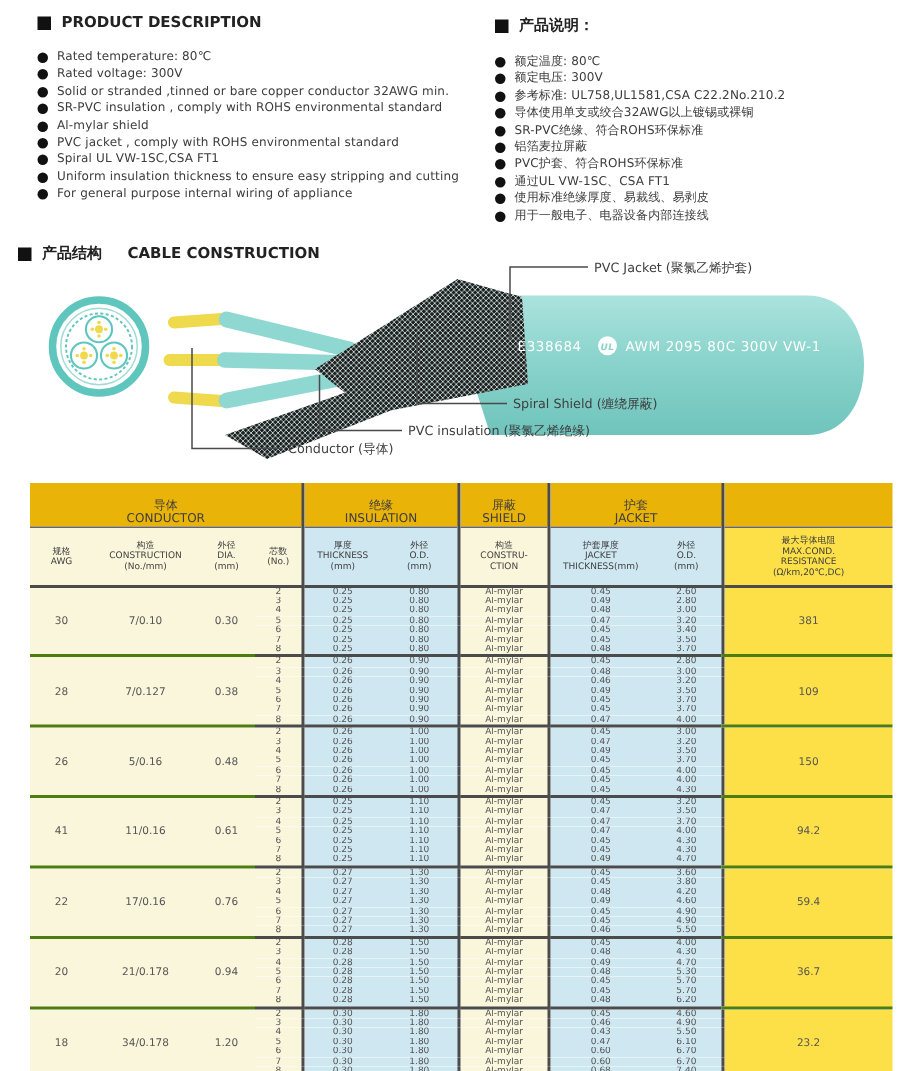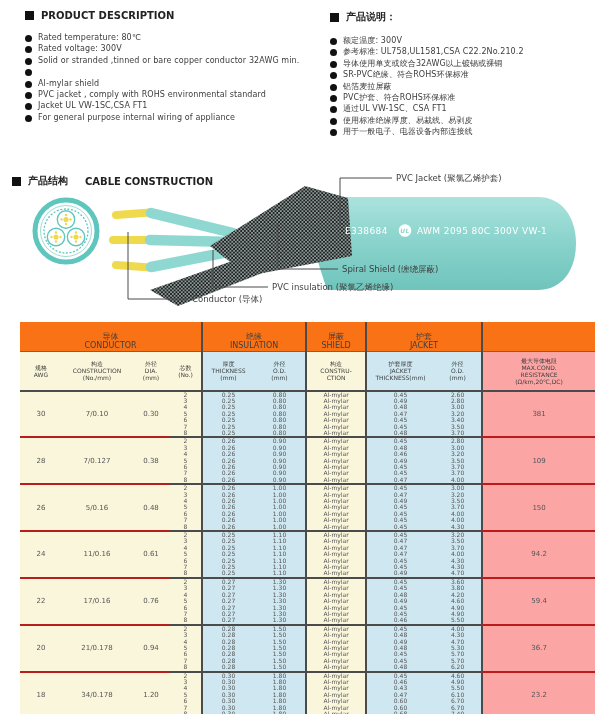--- a/index.html
+++ b/index.html
@@ -12,37 +12,37 @@
   .sec-title .en-part{margin-left:10px;}
 
   
   #desc-en{position:absolute;left:25px;top:10px;width:300px;}
   #desc-cn{position:absolute;left:330px;top:10px;width:268px;}
   .blist{margin-top:13px;}
   .bl-row{display:flex;align-items:flex-end;margin:0 0 3.4px 0;}
   .blt{flex:0 0 auto;width:7px;height:7px;border-radius:50%;background:#111;margin:1px 6px 0 0;}
   .blt-txt{font-size:8px;line-height:8px;color:#3c3c3c;letter-spacing:0.1px;}
 
-  #sec2{position:absolute;left:12px;top:174px;text-align:right;}
+  #sec2{position:absolute;left:12px;top:162px;text-align:right;}
 
   #diagram{position:absolute;left:0;top:168px;}
 
   
   #spec-table{position:absolute;left:20px;top:322px;width:575px;border-collapse:collapse;table-layout:fixed;}
   #spec-table td,#spec-table th{padding:0;margin:0;text-align:center;vertical-align:middle;overflow:hidden;}
   .c-y{background:#FAF6DB;}
   .c-b{background:#CEE7F0;}
-  .c-w{background:#fca5a5;}
+  .c-w{background:#fde047;}
   .vr{border-right:2px solid #4b4b4b;}
-  tr.ghead th{background:#f97316;font-weight:normal;font-size:8px;line-height:9.5px;color:#3e3e3e;
+  tr.ghead th{background:#eab308;font-weight:normal;font-size:8px;line-height:9.5px;color:#3e3e3e;
               border-bottom:1px solid #666;height:26px;white-space:pre-line;}
   tr.chead th{font-weight:normal;font-size:6px;line-height:7px;color:#3e3e3e;
               border-bottom:2px solid #4b4b4b;height:38px;white-space:pre-line;}
   td.sm{font-size:6px;line-height:6.4px;color:#555;}
-  td.big{font-size:7px;color:#555;border-bottom:2px solid #b91c1c;}
+  td.big{font-size:7px;color:#555;border-bottom:2px solid #4d7c0f;}
   tr.g-end td{border-bottom:2px solid #4b4b4b;}
 </style>
 </head>
 <body>
 
 <div class="page">
 
   <div id="desc-en">
     <div class="sec-title">
       <span class="sq"></span>
@@ -56,49 +56,58 @@
         <div class="bl-row">
           <span class="blt"></span>
           <span class="blt-txt">Rated voltage: 300V</span>
         </div>
         <div class="bl-row">
           <span class="blt"></span>
           <span class="blt-txt">Solid or stranded ,tinned or bare copper conductor 32AWG min.</span>
         </div>
         <div class="bl-row">
           <span class="blt"></span>
+          <span class="blt-txt">SR-PVC insulation , comply with ROHS environmental standard</span>
         </div>
         <div class="bl-row">
           <span class="blt"></span>
           <span class="blt-txt">Al-mylar shield</span>
         </div>
         <div class="bl-row">
           <span class="blt"></span>
           <span class="blt-txt">PVC jacket , comply with ROHS environmental standard</span>
         </div>
         <div class="bl-row">
           <span class="blt"></span>
-          <span class="blt-txt">Jacket UL VW-1SC,CSA FT1</span>
+          <span class="blt-txt">Spiral UL VW-1SC,CSA FT1</span>
+        </div>
+        <div class="bl-row">
+          <span class="blt"></span>
+          <span class="blt-txt">Uniform insulation thickness to ensure easy stripping and cutting</span>
         </div>
         <div class="bl-row">
           <span class="blt"></span>
           <span class="blt-txt">For general purpose internal wiring of appliance</span>
         </div>
       </div>
   </div>
 
   <div id="desc-cn">
     <div class="sec-title">
       <span class="sq"></span>
       <span>产品说明：</span>
     </div>
     <div class="blist" id="list-cn">
         <div class="bl-row">
           <span class="blt"></span>
-          <span class="blt-txt">额定温度: 300V</span>
+          <span class="blt-txt">额定温度: 80℃</span>
+        </div>
+        <div class="bl-row">
+          <span class="blt"></span>
+          <span class="blt-txt">额定电压: 300V</span>
         </div>
         <div class="bl-row">
           <span class="blt"></span>
           <span class="blt-txt">参考标准: UL758,UL1581,CSA C22.2No.210.2</span>
         </div>
         <div class="bl-row">
           <span class="blt"></span>
           <span class="blt-txt">导体使用单支或绞合32AWG以上镀锡或裸铜</span>
         </div>
         <div class="bl-row">
@@ -448,21 +457,21 @@
         </tr>
         <tr class="g-end">
           <td class="c-y vr sm">8</td>
           <td class="c-b sm">0.26</td>
           <td class="c-b vr sm">1.00</td>
           <td class="c-y vr sm">Al-mylar</td>
           <td class="c-b sm">0.45</td>
           <td class="c-b vr sm">4.30</td>
         </tr>
         <tr>
-          <td class="c-y big" rowspan="7">24</td>
+          <td class="c-y big" rowspan="7">41</td>
           <td class="c-y big" rowspan="7">11/0.16</td>
           <td class="c-y big" rowspan="7">0.61</td>
           <td class="c-y vr sm">2</td>
           <td class="c-b sm">0.25</td>
           <td class="c-b vr sm">1.10</td>
           <td class="c-y vr sm">Al-mylar</td>
           <td class="c-b sm">0.45</td>
           <td class="c-b vr sm">3.20</td>
           <td class="c-w big" rowspan="7">94.2</td>
         </tr>

